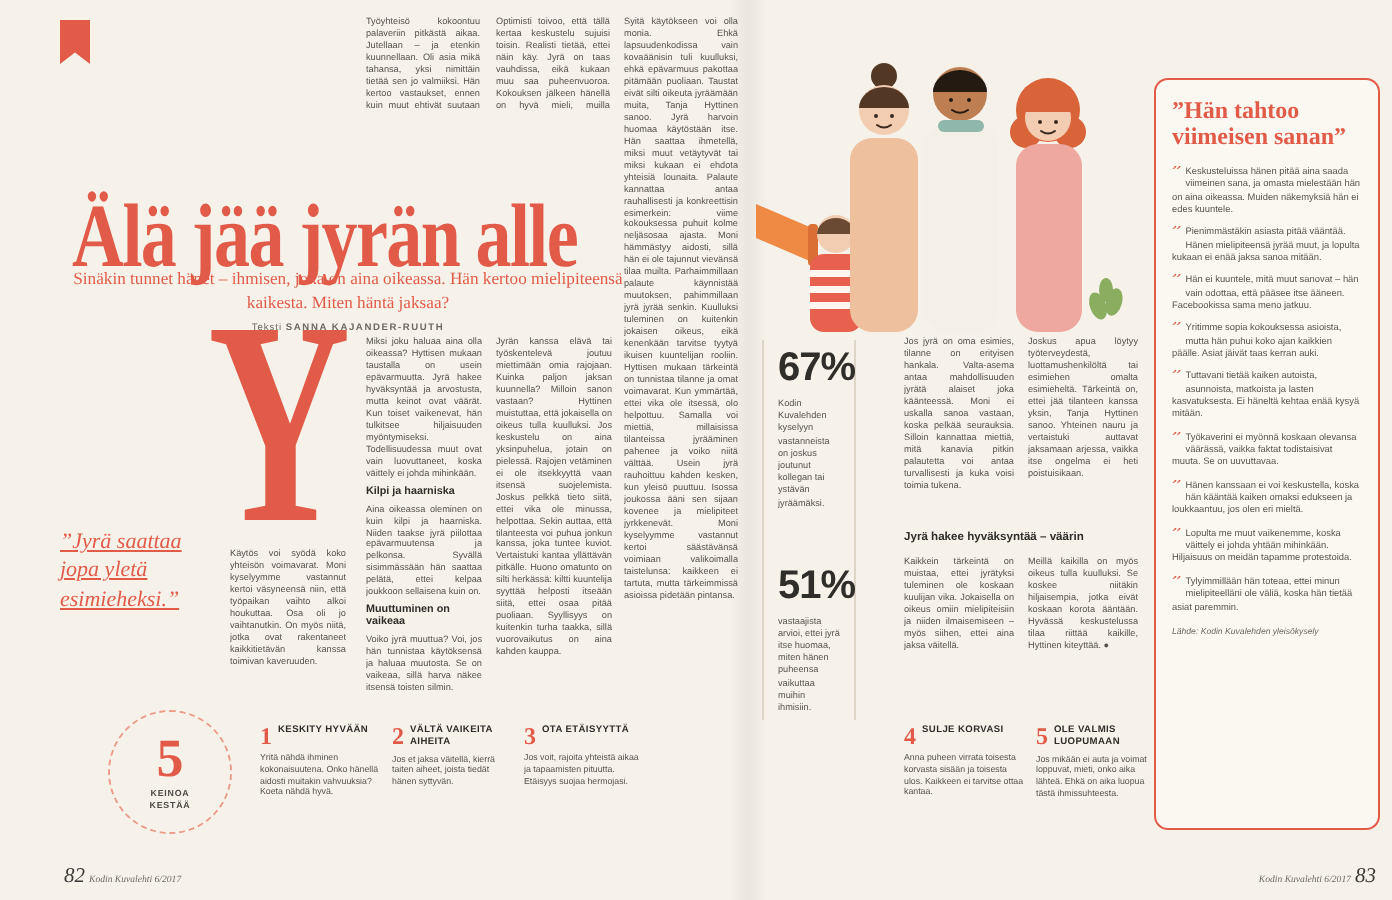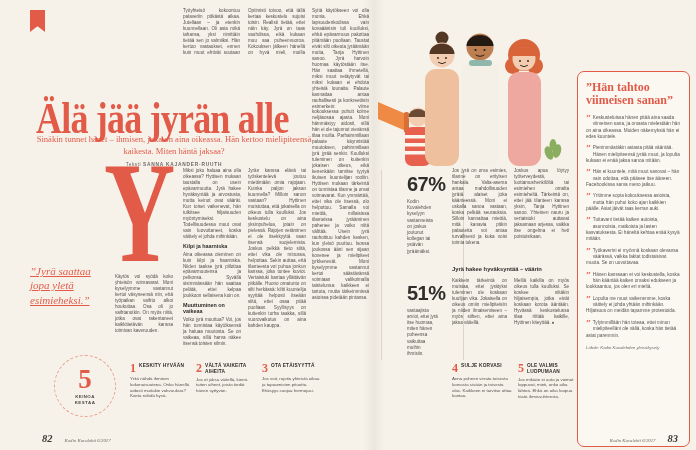--- a/index.html
+++ b/index.html
@@ -27,33 +27,33 @@
   
   .bodytext{font-size:4.6px;line-height:1.3;text-align:justify;color:#53514c;overflow:hidden;}
   .col-t1{left:183px;top:8px;width:57px;height:47px;}
   .col-t2{left:248px;top:8px;width:57px;height:47px;}
   .col-4{left:312px;top:8px;width:57px;height:348px;}
   .col-1{left:115px;top:274px;width:58px;height:84px;}
   .col-2{left:183px;top:168px;width:58px;height:190px;}
   .col-3{left:248px;top:168px;width:58px;height:190px;}
   .subhead{font-weight:bold;font-size:5.4px;color:#2e2d2a;margin:4px 0 2px;line-height:1.1;text-align:left;}
   
-  .stats{left:381px;top:170px;width:83px;height:190px;border-left:1px solid #ddd5c6;border-right:1px solid #ddd5c6;
-         padding:3px 25px;box-sizing:border-box;}
+  .stats{left:381px;top:170px;width:47px;height:190px;border-left:1px solid #ddd5c6;border-right:1px solid #ddd5c6;
+         padding:3px 7px;box-sizing:border-box;}
   .stat-value{font-size:20px;font-weight:bold;color:#2f2e2b;letter-spacing:-.5px;}
   .stat-caption{font-size:4.6px;line-height:1.35;color:#55534e;margin-top:3px;text-align:left;}
   .stat+.stat{margin-top:27px;}
   
   .rp-t1{left:452px;top:168px;width:55px;height:95px;}
   .rp-t2{left:514px;top:168px;width:55px;height:95px;}
   .rp-subhead{left:452px;top:266px;width:117px;font-size:5.8px;font-weight:bold;color:#2e2d2a;}
   .rp-b1{left:452px;top:278px;width:55px;height:80px;}
   .rp-b2{left:514px;top:278px;width:55px;height:80px;}
   
-  .sidebar{left:577px;top:71px;width:113px;height:376px;background:#fbf8f2;border:1.5px solid #e25b49;
+  .sidebar{left:577px;top:39px;width:113px;height:376px;background:#fbf8f2;border:1.5px solid #e25b49;
            border-radius:7px;padding:9px 8px;box-sizing:border-box;overflow:hidden;}
   .sidebar-title{font-family:"Liberation Serif",serif;font-weight:bold;font-size:12px;line-height:1.12;
                  color:#e25b49;margin-bottom:7px;}
   .sq{margin-bottom:5px;font-size:4.7px;line-height:1.35;color:#56544e;text-align:left;overflow:hidden;}
   .qmark{font-family:"Liberation Serif",serif;font-weight:bold;font-size:9.5px;color:#e25b49;
          float:left;margin-right:2px;line-height:.75;}
   .qmark::before{content:"\201D";}
   .sidebar-source{font-size:4.3px;font-style:italic;color:#6b6963;margin-top:6px;}
   
   .badge{left:54px;top:355px;width:62px;height:62px;border:1.5px dashed #eb9c89;border-radius:50%;
@@ -62,21 +62,21 @@
   .badge-label{font-size:4.4px;font-weight:bold;letter-spacing:.4px;color:#4b4a46;width:34px;margin-top:2px;line-height:1.25;}
   .tip{top:362px;width:60px;}
   .tip-1{left:130px;} .tip-2{left:196px;} .tip-3{left:262px;} .tip-4{left:452px;} .tip-5{left:518px;}
   .tip-head{display:flex;gap:3px;align-items:flex-start;margin-bottom:2px;}
   .tip-num{font-family:"Liberation Serif",serif;font-size:12px;font-weight:bold;color:#e25b49;line-height:1;}
   .tip-title{font-size:4.8px;font-weight:bold;color:#2e2d2a;line-height:1.2;padding-top:1px;letter-spacing:.2px;}
   .tip-text{font-size:4.4px;line-height:1.32;color:#55534e;text-align:left;}
   
   .footer{top:433px;font-family:"Liberation Serif",serif;font-style:italic;color:#6b6963;font-size:4.8px;}
   .footer-left{left:30px;} .footer-right{right:6px;text-align:right;}
-  .page-no{font-size:10.5px;font-weight:bold;color:#3a3936;margin:0 12px;}
+  .page-no{font-size:10.5px;font-weight:normal;color:#3a3936;margin:0 2px;}
   
   .illo{left:376px;top:14px;width:186px;height:152px;}
 </style>
 </head>
 <body>
 
 <div class="spread">
 
   <div class="abs fold"></div>
 

